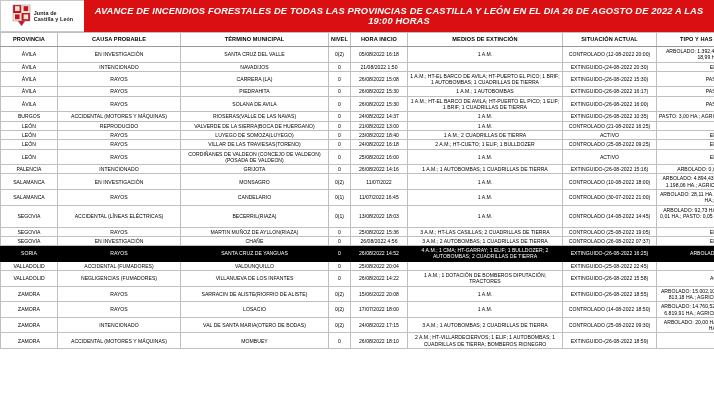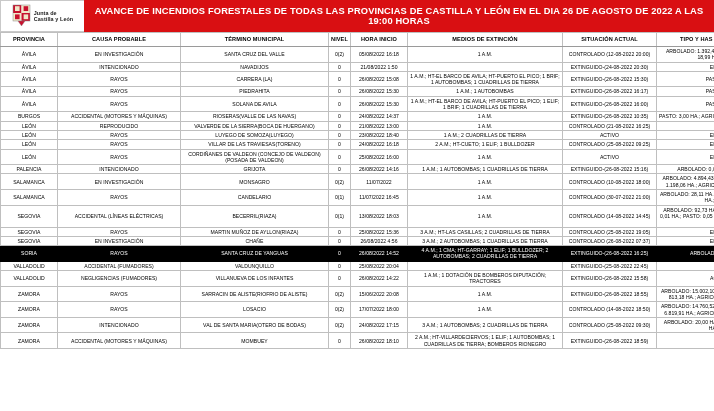--- a/index.html
+++ b/index.html
@@ -58,20 +58,21 @@
     background: #d90f12;
     color: #ffffff;
     display: flex;
     align-items: center;
     justify-content: center;
     text-align: center;
     font-size: 9.3px;
     font-weight: bold;
     letter-spacing: 0.15px;
     padding: 0 4px;
+    font-style: italic;
   }
 
   
   .table-scroll {
     flex: 1 1 auto;
     overflow: hidden;
   }
   table.fires {
     width: 714px;
     border-collapse: collapse;

